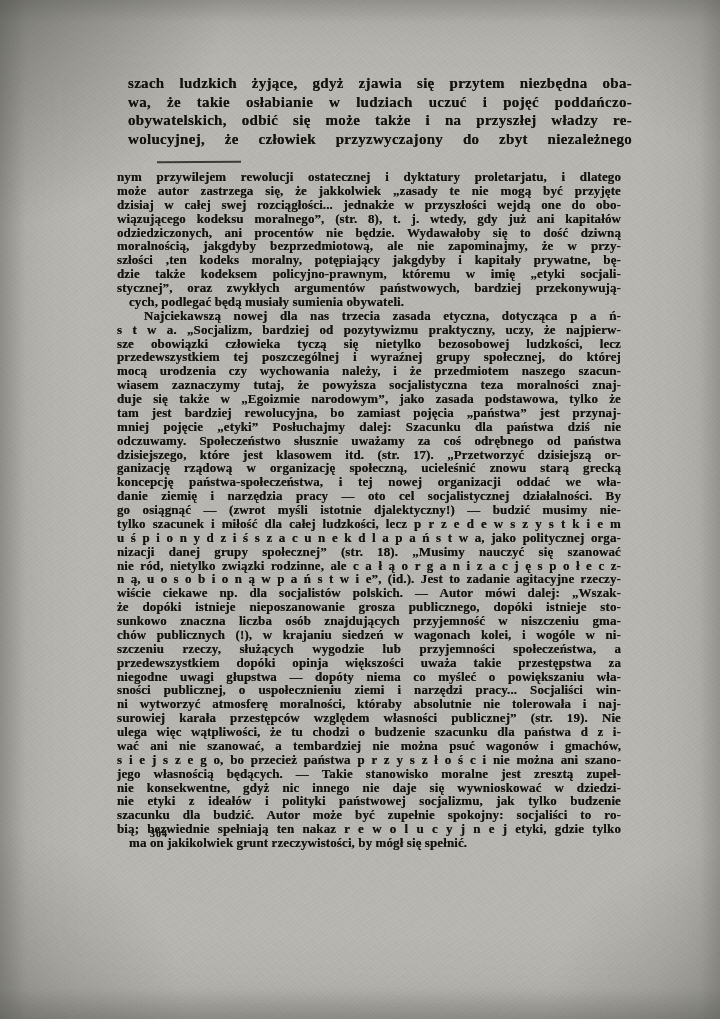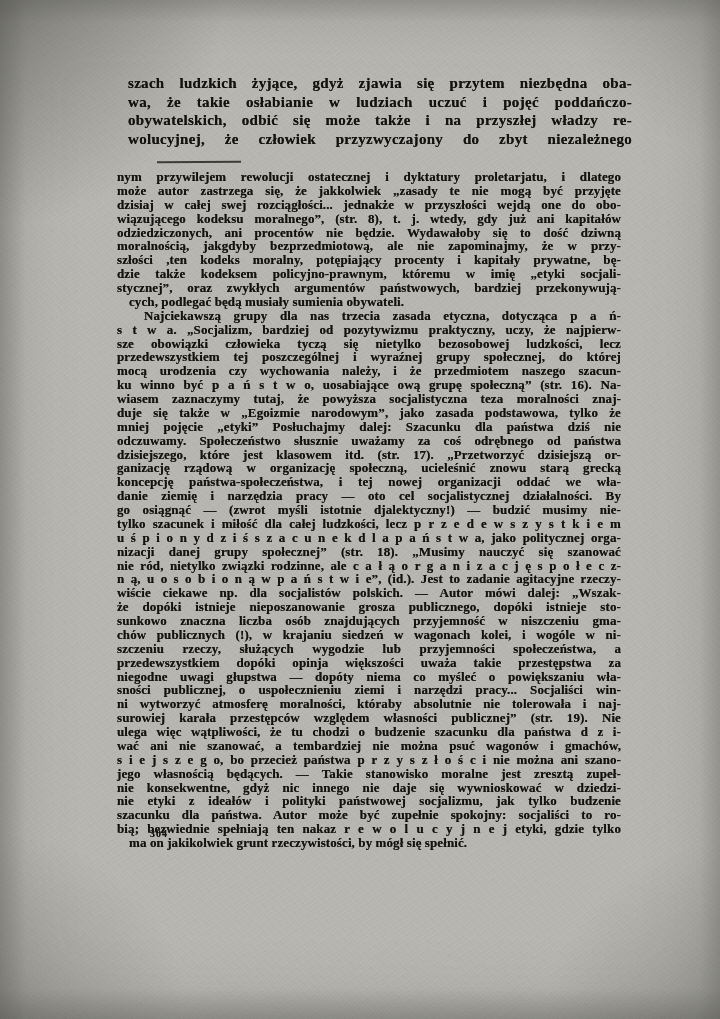--- a/index.html
+++ b/index.html
@@ -100,34 +100,34 @@
   <div class="footnote-rule"></div>
 
   <div class="footnote">
     <div>
         <div class="line">nym przywilejem rewolucji ostatecznej i dyktatury proletarjatu, i dlatego</div>
         <div class="line">może autor zastrzega się, że jakkolwiek „zasady te nie mogą być przyjęte</div>
         <div class="line">dzisiaj w całej swej rozciągłości... jednakże w przyszłości wejdą one do obo-</div>
         <div class="line">wiązującego kodeksu moralnego”, (str. 8), t. j. wtedy, gdy już ani kapitałów</div>
         <div class="line">odziedziczonych, ani procentów nie będzie. Wydawałoby się to dość dziwną</div>
         <div class="line">moralnością, jakgdyby bezprzedmiotową, ale nie zapominajmy, że w przy-</div>
-        <div class="line">szłości ,ten kodeks moralny, potępiający procenty i kapitały prywatne, bę-</div>
+        <div class="line">szłości ,ten kodeks moralny, potępiający jakgdyby i kapitały prywatne, bę-</div>
         <div class="line">dzie także kodeksem policyjno-prawnym, któremu w imię „etyki socjali-</div>
         <div class="line">stycznej”, oraz zwykłych argumentów państwowych, bardziej przekonywują-</div>
         <div class="line last">cych, podlegać będą musiały sumienia obywateli.</div>
       </div>
     <div class="para-indent">
-        <div class="line">Najciekawszą grupy dla nas trzecia zasada etyczna, dotycząca p a ń-</div>
+        <div class="line">Najciekawszą nowej dla nas trzecia zasada etyczna, dotycząca p a ń-</div>
         <div class="line">s t w a. „Socjalizm, bardziej od pozytywizmu praktyczny, uczy, że najpierw-</div>
         <div class="line">sze obowiązki człowieka tyczą się nietylko bezosobowej ludzkości, lecz</div>
         <div class="line">przedewszystkiem tej poszczególnej i wyraźnej grupy społecznej, do której</div>
         <div class="line">mocą urodzenia czy wychowania należy, i że przedmiotem naszego szacun-</div>
-        <div class="line">ku winno być p a ń s t w o, uosabiające ową grupę społeczną” (str. 16). Na-</div>
         <div class="line">wiasem zaznaczymy tutaj, że powyższa socjalistyczna teza moralności znaj-</div>
         <div class="line">duje się także w „Egoizmie narodowym”, jako zasada podstawowa, tylko że</div>
+        <div class="line">tam jest bardziej rewolucyjna, bo zamiast pojęcia „państwa” jest przynaj-</div>
         <div class="line">mniej pojęcie „etyki” Posłuchajmy dalej: Szacunku dla państwa dziś nie</div>
         <div class="line">odczuwamy. Społeczeństwo słusznie uważamy za coś odrębnego od państwa</div>
         <div class="line">dzisiejszego, które jest klasowem itd. (str. 17). „Przetworzyć dzisiejszą or-</div>
         <div class="line">ganizację rządową w organizację społeczną, ucieleśnić znowu starą grecką</div>
         <div class="line">koncepcję państwa-społeczeństwa, i tej nowej organizacji oddać we wła-</div>
         <div class="line">danie ziemię i narzędzia pracy — oto cel socjalistycznej działalności. By</div>
         <div class="line">go osiągnąć — (zwrot myśli istotnie djalektyczny!) — budzić musimy nie-</div>
         <div class="line">tylko szacunek i miłość dla całej ludzkości, lecz p r z e d e w s z y s t k i e m</div>
         <div class="line">u ś p i o n y  d z i ś  s z a c u n e k  d l a  p a ń s t w a, jako politycznej orga-</div>
         <div class="line">nizacji danej grupy społecznej” (str. 18).  „Musimy nauczyć się szanować</div>
@@ -142,21 +142,21 @@
         <div class="line">niegodne uwagi głupstwa — dopóty niema co myśleć o powiększaniu wła-</div>
         <div class="line">sności publicznej, o uspołecznieniu ziemi i narzędzi pracy... Socjaliści win-</div>
         <div class="line">ni wytworzyć atmosferę moralności, któraby absolutnie nie tolerowała i naj-</div>
         <div class="line">surowiej karała przestępców względem własności publicznej” (str. 19). Nie</div>
         <div class="line">ulega więc wątpliwości, że tu chodzi o budzenie szacunku dla państwa d z i-</div>
         <div class="line">wać ani nie szanować, a tembardziej nie można psuć wagonów i gmachów,</div>
         <div class="line">s i e j s z e g o, bo przecież państwa p r z y s z ł o ś c i nie można ani szano-</div>
         <div class="line">jego własnością będących. — Takie stanowisko moralne jest zresztą zupeł-</div>
         <div class="line">nie konsekwentne, gdyż nic innego nie daje się wywnioskować w dziedzi-</div>
         <div class="line">nie etyki z ideałów i polityki państwowej socjalizmu, jak tylko budzenie</div>
-        <div class="line">szacunku dla państwa. Autor może być zupełnie spokojny: socjaliści to ro-</div>
+        <div class="line">szacunku dla budzić. Autor może być zupełnie spokojny: socjaliści to ro-</div>
         <div class="line">bią; bezwiednie spełniają ten nakaz r e w o l u c y j n e j etyki, gdzie tylko</div>
         <div class="line last">ma on jakikolwiek grunt rzeczywistości, by mógł się spełnić.</div>
       </div>
   </div>
 
   <div class="page-number">304</div>
 
 </div>
 
 </body></html>

